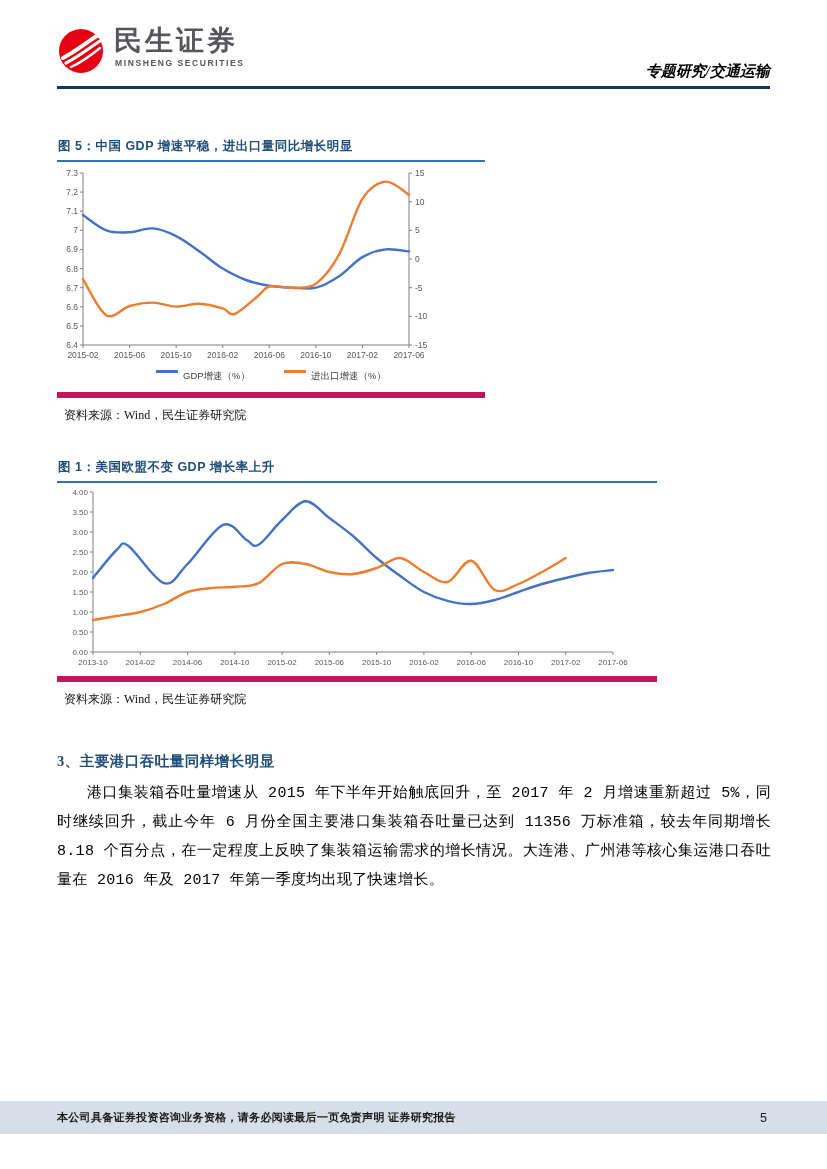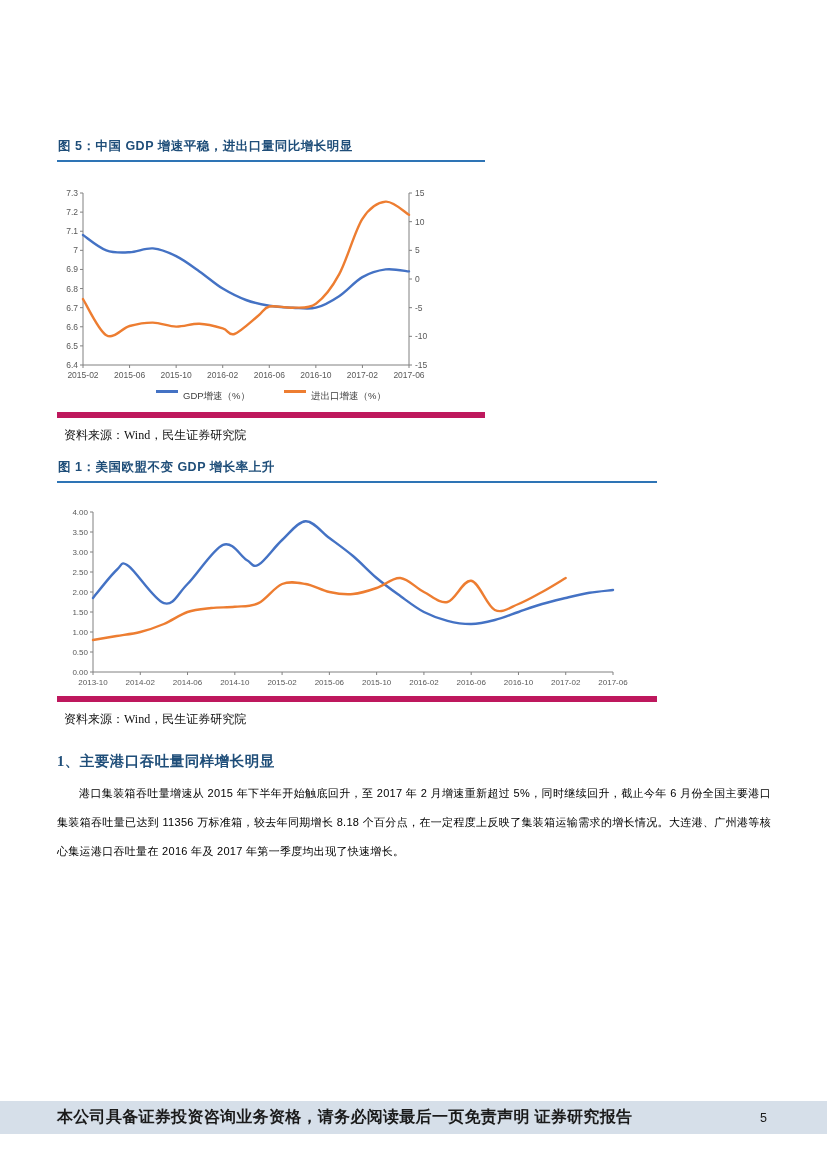--- a/index.html
+++ b/index.html
@@ -14,47 +14,62 @@
   .logo-en{font-size:8.5px;font-weight:bold;color:#55565A;letter-spacing:1.6px;margin:2px 0 0 10px;}
   .report-type{position:absolute;right:0;bottom:5px;font-family:"Liberation Serif","DejaVu Serif",serif;
                font-weight:bold;font-style:italic;font-size:15px;color:#000;}
 
   
   .figure{position:absolute;left:57px;}
   .fig5{top:136px;width:428px;}
   .fig6{top:457px;width:600px;}
   .fig-title{font-size:12.5px;font-weight:bold;color:#1F4E79;padding:2px 0 5px 1px;
              border-bottom:2px solid #2E74B5;letter-spacing:0.5px;}
-  .chart-wrap{padding-top:21px;}
+  .chart-wrap{padding-top:1px;}
   svg{display:block;}
   .legend{display:flex;justify-content:center;gap:34px;font-size:9.5px;color:#404040;
           margin:1px 0 9px 0;}
   .legend-item{display:inline-flex;align-items:flex-start;}
   .swatch{display:inline-block;width:22px;height:3px;margin-right:5px;}
   .fig-source{border-top:6px solid #be185d;padding:9px 0 0 7px;
               font-family:"Liberation Serif","DejaVu Serif",serif;font-size:12px;color:#111;}
 
   
   .section-heading{position:absolute;left:57px;top:752px;font-family:"Liberation Serif","DejaVu Serif",serif;
                    font-size:14.5px;font-weight:bold;color:#1F4E79;letter-spacing:0.5px;}
   .body-paragraph{position:absolute;left:57px;top:779px;width:714px;
-                  font-family:Liberation Sans, sans-serif;font-size:11px;color:#000;
+                  font-family:Liberation Mono, monospace;font-size:15px;color:#000;
                   line-height:29px;text-align:justify;text-indent:2em;letter-spacing:0.3px;}
 
   
   .footer{position:absolute;left:0;top:1101px;width:827px;height:33px;background:#D6DFE9;
           display:flex;align-items:center;}
-  .footer-disclaimer{margin-left:57px;font-size:16px;font-weight:bold;color:#1a1a1a;letter-spacing:0.3px;}
+  .footer-disclaimer{margin-left:57px;font-size:11px;font-weight:bold;color:#1a1a1a;letter-spacing:0.3px;}
   .footer-page{margin-left:auto;margin-right:60px;font-size:12.5px;color:#1a1a1a;}
 </style>
 </head>
 <body>
 
 <div class="page">
 
+  <div class="header">
+    <div class="logo">
+      <svg width="48" height="48" viewBox="0 0 48 48">
+        <circle cx="24" cy="25" r="22" fill="#E60012"></circle>
+        <path d="M6,32 C16,27 28,18 41,9" stroke="#fff" stroke-width="4" fill="none" stroke-linecap="round"></path>
+        <path d="M9,37 C19,32 31,23 43,15" stroke="#fff" stroke-width="3.2" fill="none" stroke-linecap="round"></path>
+        <path d="M14,41 C23,37 33,30 43,22" stroke="#fff" stroke-width="2.4" fill="none" stroke-linecap="round"></path>
+      </svg>
+      <div>
+        <div class="logo-cn">民生证券</div>
+        <div class="logo-en">MINSHENG SECURITIES</div>
+      </div>
+    </div>
+    <div class="report-type">专题研究/交通运输</div>
+  </div>
 
   <div class="figure fig5">
     <div class="fig-title">图 5：中国 GDP 增速平稳，进出口量同比增长明显</div>
     <div class="chart-wrap">
       <svg width="428" height="206" viewBox="0 0 428 206">
           <line x1="26" y1="10" x2="26" y2="182" stroke="#808080" stroke-width="1"></line>
           <line x1="26" y1="182" x2="352" y2="182" stroke="#808080" stroke-width="1"></line>
           <line x1="352" y1="10" x2="352" y2="182" stroke="#808080" stroke-width="1"></line>
           <line x1="23" y1="10" x2="26" y2="10" stroke="#808080" stroke-width="1"></line>
           <text x="21" y="13" text-anchor="end" font-size="8.5" fill="#595959">7.3</text>
@@ -171,21 +186,21 @@
           <text x="508.72727272727275" y="181" text-anchor="middle" font-size="8" fill="#595959">2017-02</text>
           <line x1="556" y1="168" x2="556" y2="171" stroke="#808080" stroke-width="1"></line>
           <text x="556" y="181" text-anchor="middle" font-size="8" fill="#595959">2017-06</text>
           <path d="M36.0,94.0C39.9,89.3 53.7,71.3 59.6,66.0C65.5,60.7 63.6,56.5 71.5,62.0C79.3,67.5 97.1,96.2 106.9,99.2C116.8,102.2 120.7,89.7 130.5,80.0C140.4,70.3 156.2,44.8 166.0,40.8C175.8,36.8 183.7,52.7 189.6,56.0C195.5,59.3 195.5,64.1 201.5,60.8C207.4,57.5 217.2,43.3 225.1,36.0C233.0,28.7 240.8,17.5 248.7,17.2C256.6,16.9 264.5,28.2 272.4,34.0C280.2,39.8 288.1,45.3 296.0,52.0C303.9,58.7 311.8,67.3 319.6,74.0C327.5,80.7 335.4,86.3 343.3,92.0C351.2,97.7 359.0,103.9 366.9,108.0C374.8,112.1 382.7,114.8 390.5,116.8C398.4,118.8 406.3,120.1 414.2,120.0C422.1,119.9 429.9,118.0 437.8,116.0C445.7,114.0 453.6,110.7 461.5,108.0C469.3,105.3 477.2,102.3 485.1,100.0C493.0,97.7 500.8,95.9 508.7,94.0C516.6,92.1 524.5,90.1 532.4,88.8C540.2,87.5 552.1,86.5 556.0,86.0" fill="none" stroke="#4472C4" stroke-width="2.4" stroke-linecap="round"></path>
           <path d="M36.0,136.0C39.9,135.3 51.8,133.3 59.6,132.0C67.5,130.7 75.4,130.0 83.3,128.0C91.2,126.0 99.0,123.3 106.9,120.0C114.8,116.7 122.7,110.7 130.5,108.0C138.4,105.3 146.3,104.9 154.2,104.0C162.1,103.1 169.9,103.6 177.8,102.8C185.7,102.0 193.6,103.0 201.5,99.2C209.3,95.4 217.2,83.2 225.1,80.0C233.0,76.8 240.8,78.7 248.7,80.0C256.6,81.3 264.5,86.3 272.4,88.0C280.2,89.7 288.1,90.7 296.0,90.0C303.9,89.3 311.8,86.7 319.6,84.0C327.5,81.3 335.4,73.3 343.3,74.0C351.2,74.7 359.0,84.0 366.9,88.0C374.8,92.0 382.7,99.9 390.5,98.0C398.4,96.1 406.3,75.5 414.2,76.8C422.1,78.1 429.9,102.1 437.8,106.0C445.7,109.9 453.6,103.0 461.5,100.0C469.3,97.0 477.2,92.3 485.1,88.0C493.0,83.7 504.8,76.3 508.7,74.0" fill="none" stroke="#ED7D31" stroke-width="2.4" stroke-linecap="round"></path>
         </svg>
     </div>
     <div class="fig-source">资料来源：Wind，民生证券研究院</div>
   </div>
 
-  <div class="section-heading">1、主要港口吞吐量同样增长明显</div>
+  <div class="section-heading">3、主要港口吞吐量同样增长明显</div>
   <div class="body-paragraph">港口集装箱吞吐量增速从 2015 年下半年开始触底回升，至 2017 年 2 月增速重新超过 5%，同时继续回升，截止今年 6 月份全国主要港口集装箱吞吐量已达到 11356 万标准箱，较去年同期增长 8.18 个百分点，在一定程度上反映了集装箱运输需求的增长情况。大连港、广州港等核心集运港口吞吐量在 2016 年及 2017 年第一季度均出现了快速增长。</div>
 
   <div class="footer">
     <div class="footer-disclaimer">本公司具备证券投资咨询业务资格，请务必阅读最后一页免责声明 证券研究报告</div>
     <div class="footer-page">5</div>
   </div>
 
 </div>
 
 </body></html>

